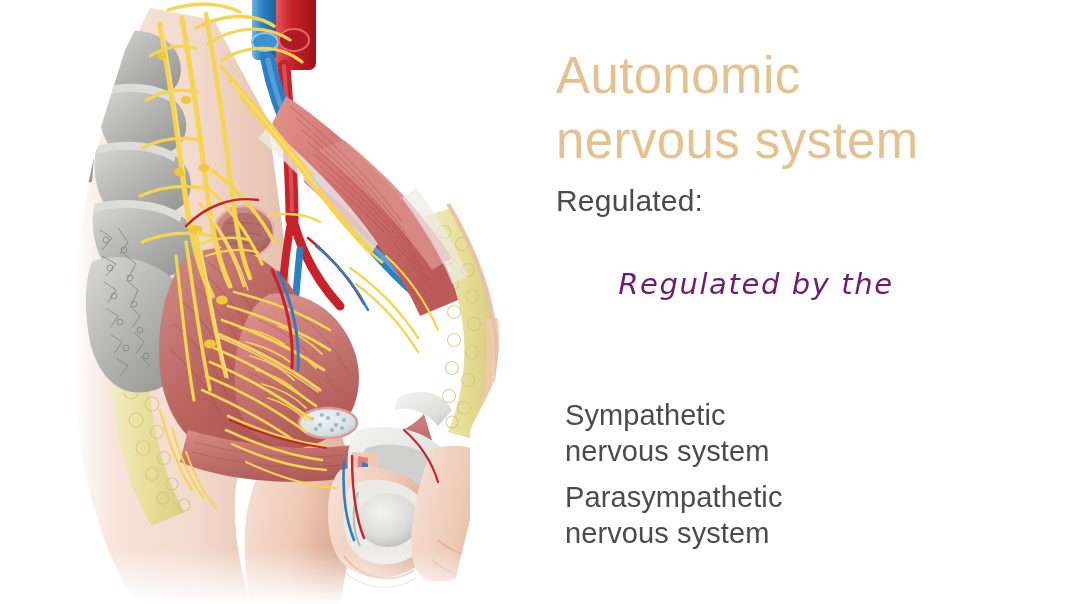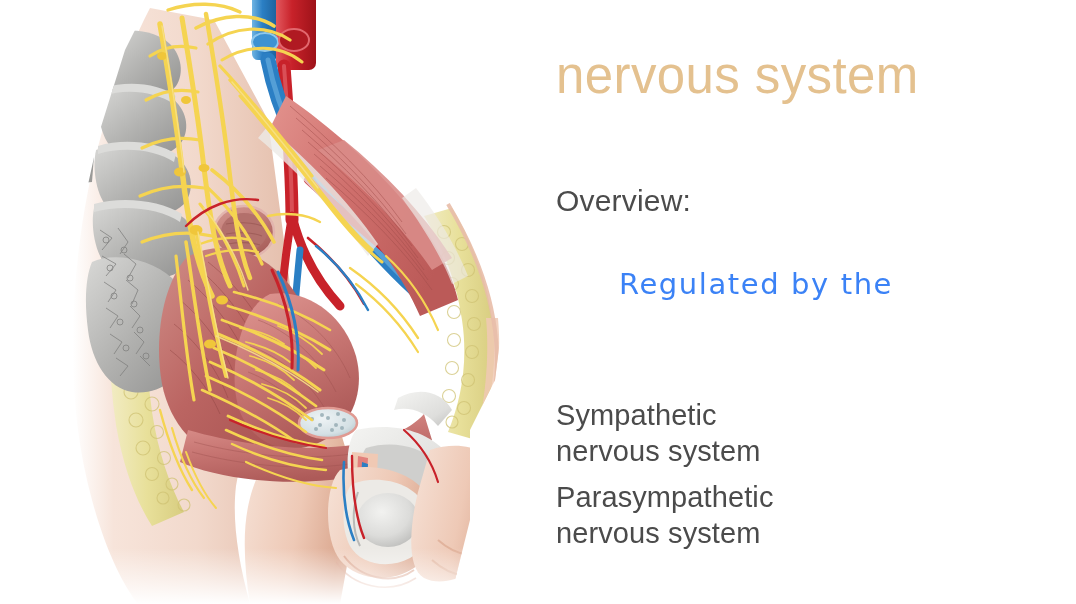--- a/index.html
+++ b/index.html
@@ -39,32 +39,33 @@
     letter-spacing:0.2px;
     color:#4b4b4b;
   }
 
   .handwriting{
     position:absolute;left:8px;top:262px;width:400px;
     text-align:center;
     font-family:"DejaVu Sans","Liberation Sans",sans-serif;
     font-size:29px;line-height:1.52;
     font-weight:400;
+    font-style:italic;
     letter-spacing:1.6px;
-    color:#3b82f6;
+    color:#701a75;
   }
   .handwriting span{display:block;}
 
   .branch{
     position:absolute;left:8px;width:400px;
     font-size:29px;line-height:1.24;font-weight:300;
     letter-spacing:0.1px;
     color:#4b4b4b;
   }
-  .branch span{display:block;}
+  .branch span{display:block;margin-left:9px;}
   #sympathetic{top:398px;}
   #parasympathetic{top:480px;}
 </style>
 </head>
 <body>
 
 <div id="slide">
 
   <div id="illustration">
     <svg viewBox="0 0 520 604" xmlns="http://www.w3.org/2000/svg">
@@ -483,24 +484,25 @@
         </g>
 
         <rect x="0" y="548" width="520" height="56" fill="url(#gFade)"></rect>
       </g>
     </svg>
   </div>
 
   <div id="textcol">
 
     <div class="title">
+      <span>Autonomic</span>
       <span class="line2">nervous system</span>
     </div>
 
-    <div class="overview">Overview:</div>
+    <div class="overview">Regulated:</div>
 
     <div class="handwriting">
       <span>Regulated by the</span>
     </div>
 
     <div class="branch" id="sympathetic">
       <span>Sympathetic</span>
       <span>nervous system</span>
     </div>
 

